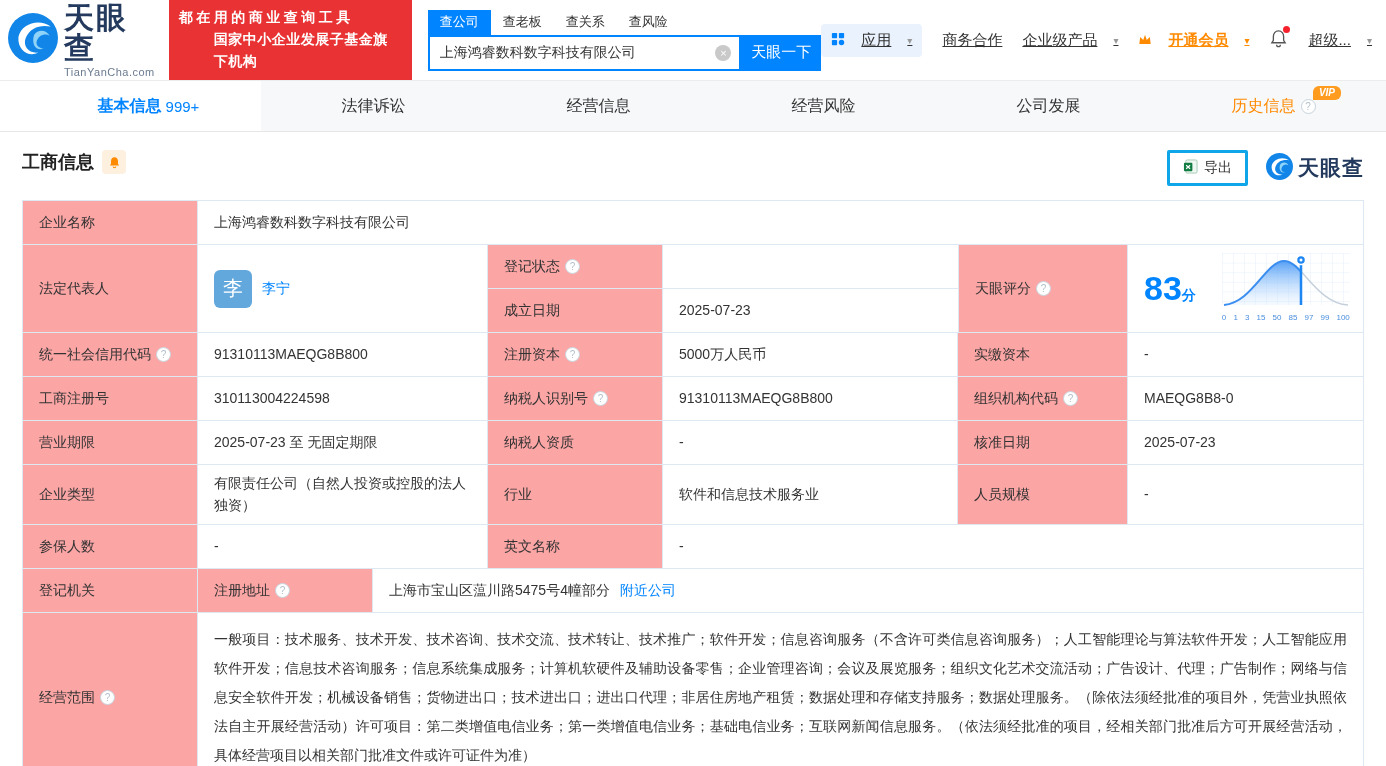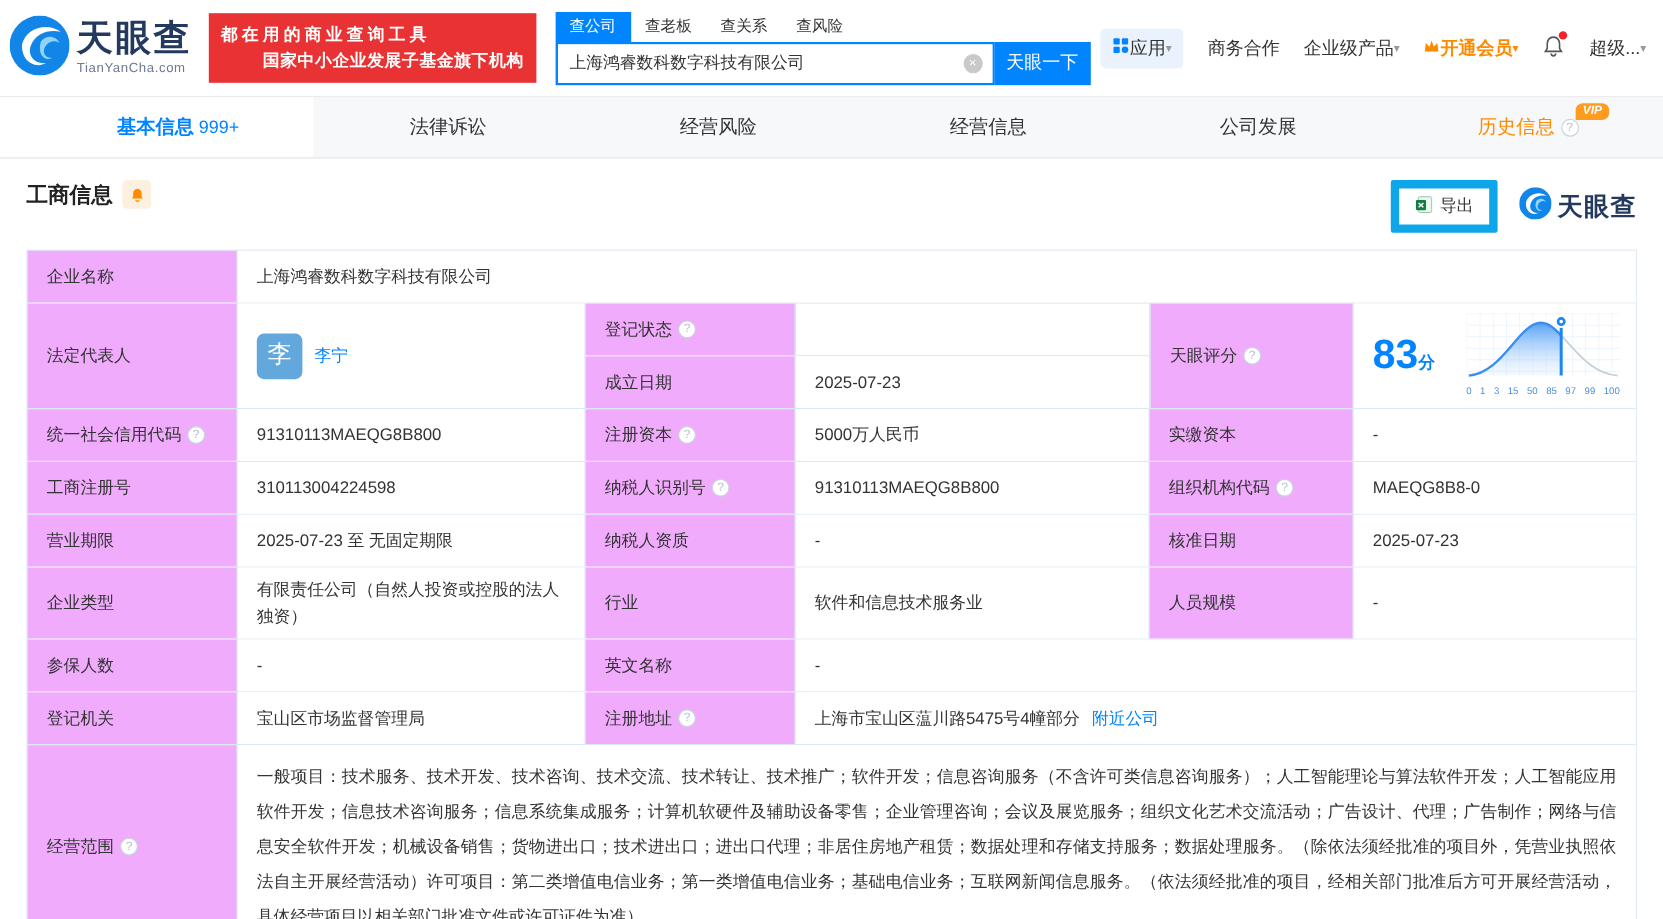--- a/index.html
+++ b/index.html
@@ -20,21 +20,21 @@
   .search-tabs { display:flex; font-size:13px; }
   .search-tab { padding:3px 12px 4px; cursor:pointer; color:#333; }
   .search-tab.active { background:#0084ff; color:#fff; }
   .search-row { display:flex; height:36px; }
   .search-box { flex:1; position:relative; border:2px solid #0084ff; background:#fff; display:flex; align-items:center; }
   .search-box input { border:none; outline:none; width:100%; height:100%; padding:0 30px 0 10px; font-size:14px; color:#333; font-family:inherit; }
   .clear-ic { position:absolute; right:8px; width:16px; height:16px; border-radius:50%; background:#c9c9c9; color:#fff; font-size:11px; line-height:16px; text-align:center; cursor:pointer; }
   .search-btn { width:80px; background:#0084ff; color:#fff; font-size:15px; border:none; cursor:pointer; font-family:inherit; }
 
   .top-nav { margin-left:auto; display:flex; align-items:center; gap:20px; font-size:15px; white-space:nowrap; }
-  .nav-item { display:flex; align-items:center; gap:0; cursor:pointer; color:#333; }
+  .nav-item { display:flex; align-items:center; gap:16px; cursor:pointer; color:#333;text-decoration:underline; }
   .apps-btn { background:#eaf2fd; padding:7px 10px; border-radius:4px; }
   .caret { font-size:10px; color:#999; }
   .vip-link { color:#ff8a00; font-weight:bold; }
   .vip-link .caret { color:#ff8a00; }
   .bell-wrap { position:relative; display:flex; align-items:center; cursor:pointer; }
   .bell-dot { position:absolute; top:-3px; right:-2px; width:7px; height:7px; background:#f5222d; border-radius:50%; }
 
   
   .tabbar { height:52px; background:#f7f8fa; border-top:1px solid #ececec; border-bottom:1px solid #e6e6e6; display:flex; }
   .tab { flex:1; display:flex; align-items:center; justify-content:center; font-size:16px; cursor:pointer; position:relative; color:#333; }
@@ -43,30 +43,30 @@
   .tab.history { color:#ff8a00; }
   .vip-badge { position:absolute; top:5px; right:45px; background:#ff9c20; color:#fff; font-size:10px; font-weight:bold; font-style:italic; padding:1px 6px 2px; border-radius:6px 6px 6px 0; }
   .help-ic { display:inline-flex; align-items:center; justify-content:center; width:15px; height:15px; border:1px solid #c8d3dd; border-radius:50%; color:#b3bfca; font-size:10px; margin-left:5px; flex:none; cursor:pointer; background:#fff; }
 
   
   .main { padding:18px 22px 0; }
   .section-head { display:flex; align-items:flex-start; margin-bottom:14px; }
   .section-title { font-size:18px; font-weight:bold; color:#222; }
   .bell-badge { width:24px; height:24px; background:#fdf0df; border-radius:4px; margin-left:8px; display:flex; align-items:center; justify-content:center; }
   .head-right { margin-left:auto; display:flex; align-items:center; gap:18px; }
-  .export-btn { display:flex; align-items:center; gap:6px; border:7px solid #0ea5e9; border-radius:2px; background:#fff; padding:6px 13px; font-size:14px; color:#333; cursor:pointer; font-family:inherit; }
+  .export-btn { display:flex; align-items:center; gap:6px; border:3px solid #0ea5e9; border-radius:2px; background:#fff; padding:6px 13px; font-size:14px; color:#333; cursor:pointer; font-family:inherit; }
   .brand { display:flex; align-items:center; gap:5px; }
   .brand-name { font-size:21px; font-weight:bold; color:#233a5e; letter-spacing:1px; }
 
   
   .itable { border:1px solid #dde8f3; font-size:14px; }
   .trow { display:flex; border-bottom:1px solid #dde8f3; min-height:44px; align-items:stretch; }
   .trow:last-child { border-bottom:none; }
   .cl, .cv { display:flex; align-items:center; padding:8px 16px; border-right:1px solid #dde8f3; line-height:1.55; }
-  .cl { background:#f0abfc; flex:none; }
+  .cl { background:#fca5a5; flex:none; }
   .cv { background:#fff; }
   .w-l1 { width:175px; } .w-v1 { width:290px; flex:none; }
   .w-l2 { width:175px; } .w-v2 { width:295px; flex:none; }
   .w-l3 { width:170px; }
   .grow { flex:1; border-right:none; }
   .midstack { width:470px; flex:none; display:flex; flex-direction:column; }
   .midstack .sub { display:flex; flex:1; }
   .midstack .sub:first-child { border-bottom:1px solid #dde8f3; }
   .green { color:#27a343; }
   .blue-link { color:#0084ff; cursor:pointer; text-decoration:none; }
@@ -165,24 +165,24 @@
 
 <div class="tabbar">
   <div class="tab active">
     <span>基本信息</span>
     <span class="tab-badge">999+</span>
   </div>
   <div class="tab">
       <span>法律诉讼</span>
     </div>
   <div class="tab">
+      <span>经营信息</span>
+    </div>
+  <div class="tab">
       <span>经营风险</span>
-    </div>
-  <div class="tab">
-      <span>经营信息</span>
     </div>
   <div class="tab">
       <span>公司发展</span>
     </div>
   <div class="tab history">
     <span class="vip-badge">VIP</span>
     <span>历史信息</span>
     <span class="help-ic">?</span>
   </div>
 </div>
@@ -341,21 +341,20 @@
 
     <div class="trow">
       <div class="cl w-l1">参保人数</div>
       <div class="cv w-v1">-</div>
       <div class="cl w-l2">英文名称</div>
       <div class="cv grow">-</div>
     </div>
 
     <div class="trow">
       <div class="cl w-l1">登记机关</div>
-      <div class="cv w-v1">宝山区市场监督管理局</div>
       <div class="cl w-l2">
         <span>注册地址</span>
         <span class="help-ic">?</span>
       </div>
       <div class="cv grow">
         <span>上海市宝山区蕰川路5475号4幢部分</span>
         <a class="blue-link" style="margin-left:10px;">附近公司</a>
       </div>
     </div>
 

